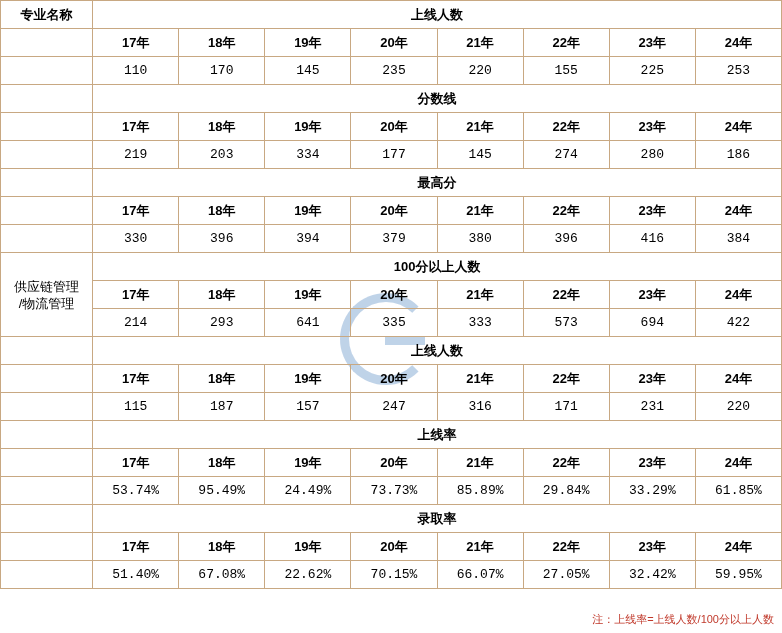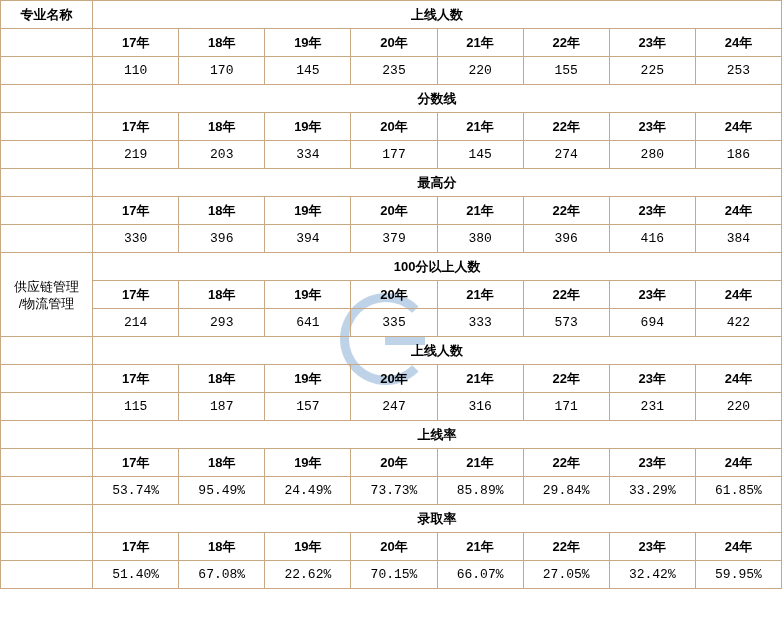--- a/index.html
+++ b/index.html
@@ -334,15 +334,16 @@
           <td class="val">70.15%</td>
           <td class="val">66.07%</td>
           <td class="val">27.05%</td>
           <td class="val">32.42%</td>
           <td class="val">59.95%</td>
         </tr>
       </tbody>
   </table>
 
   <div class="note">
+    <div>注：上线率=上线人数/100分以上人数</div>
   </div>
 
 </div>
 
 </body></html>

